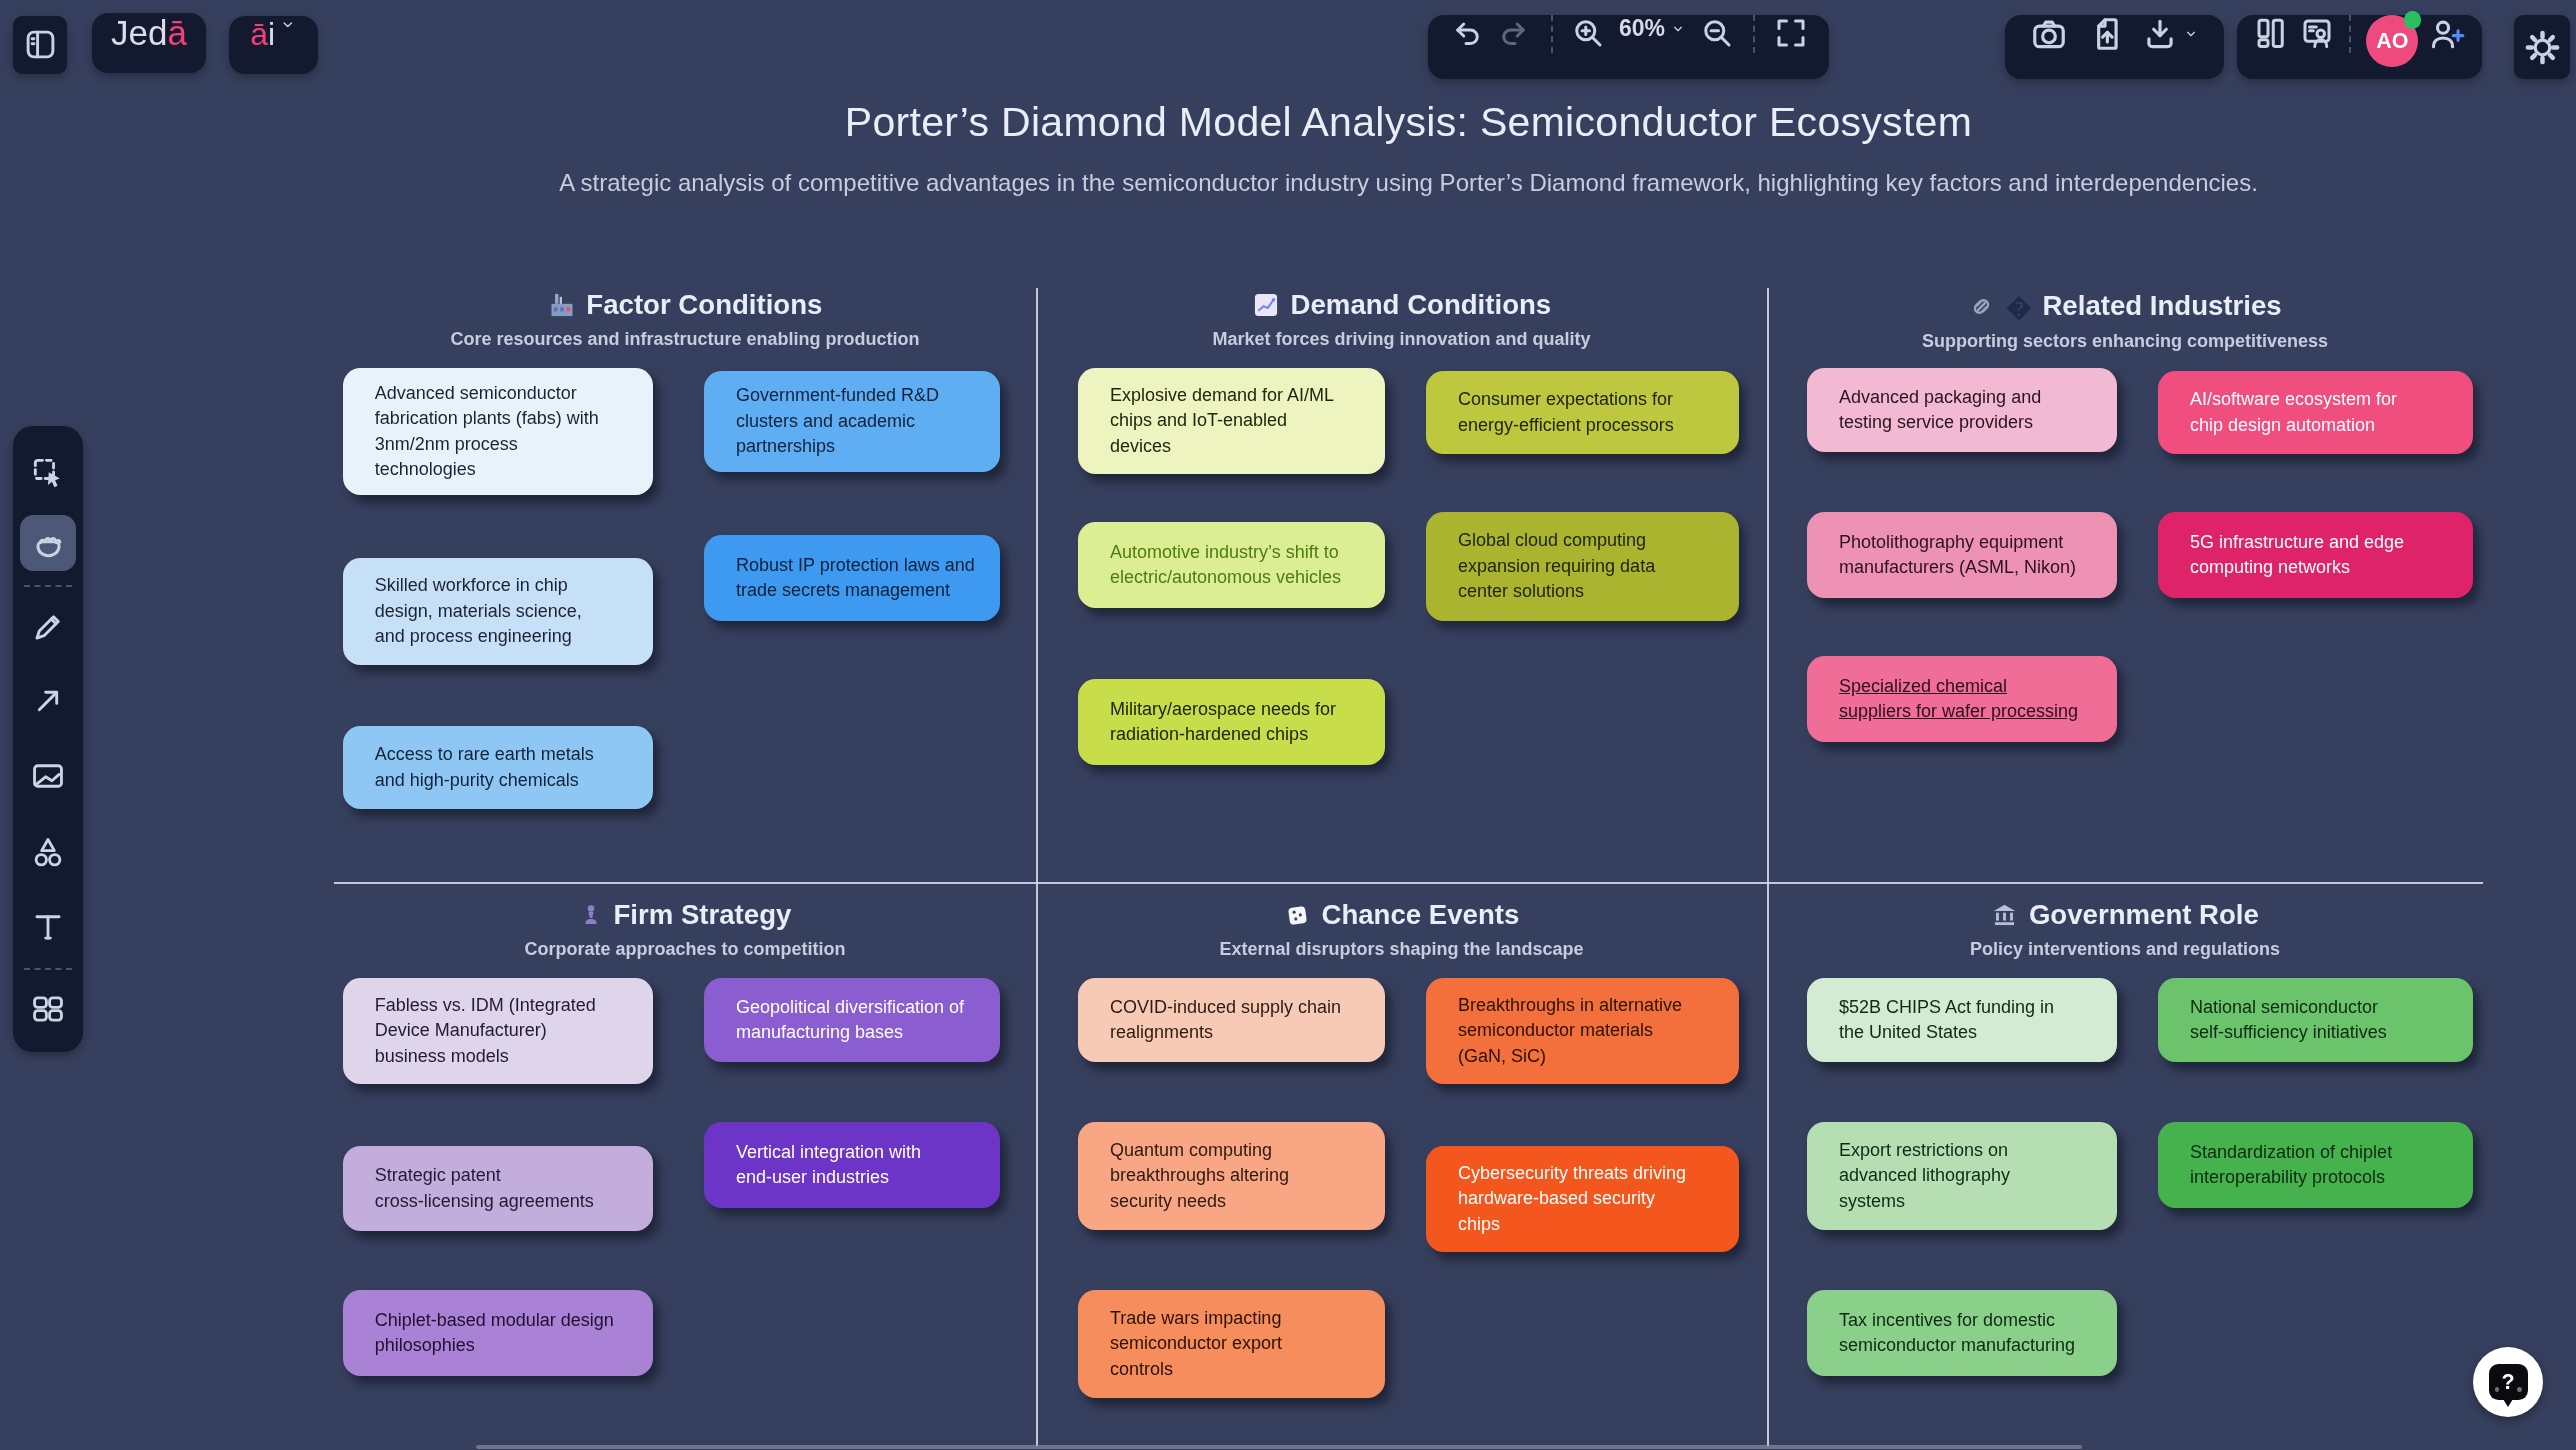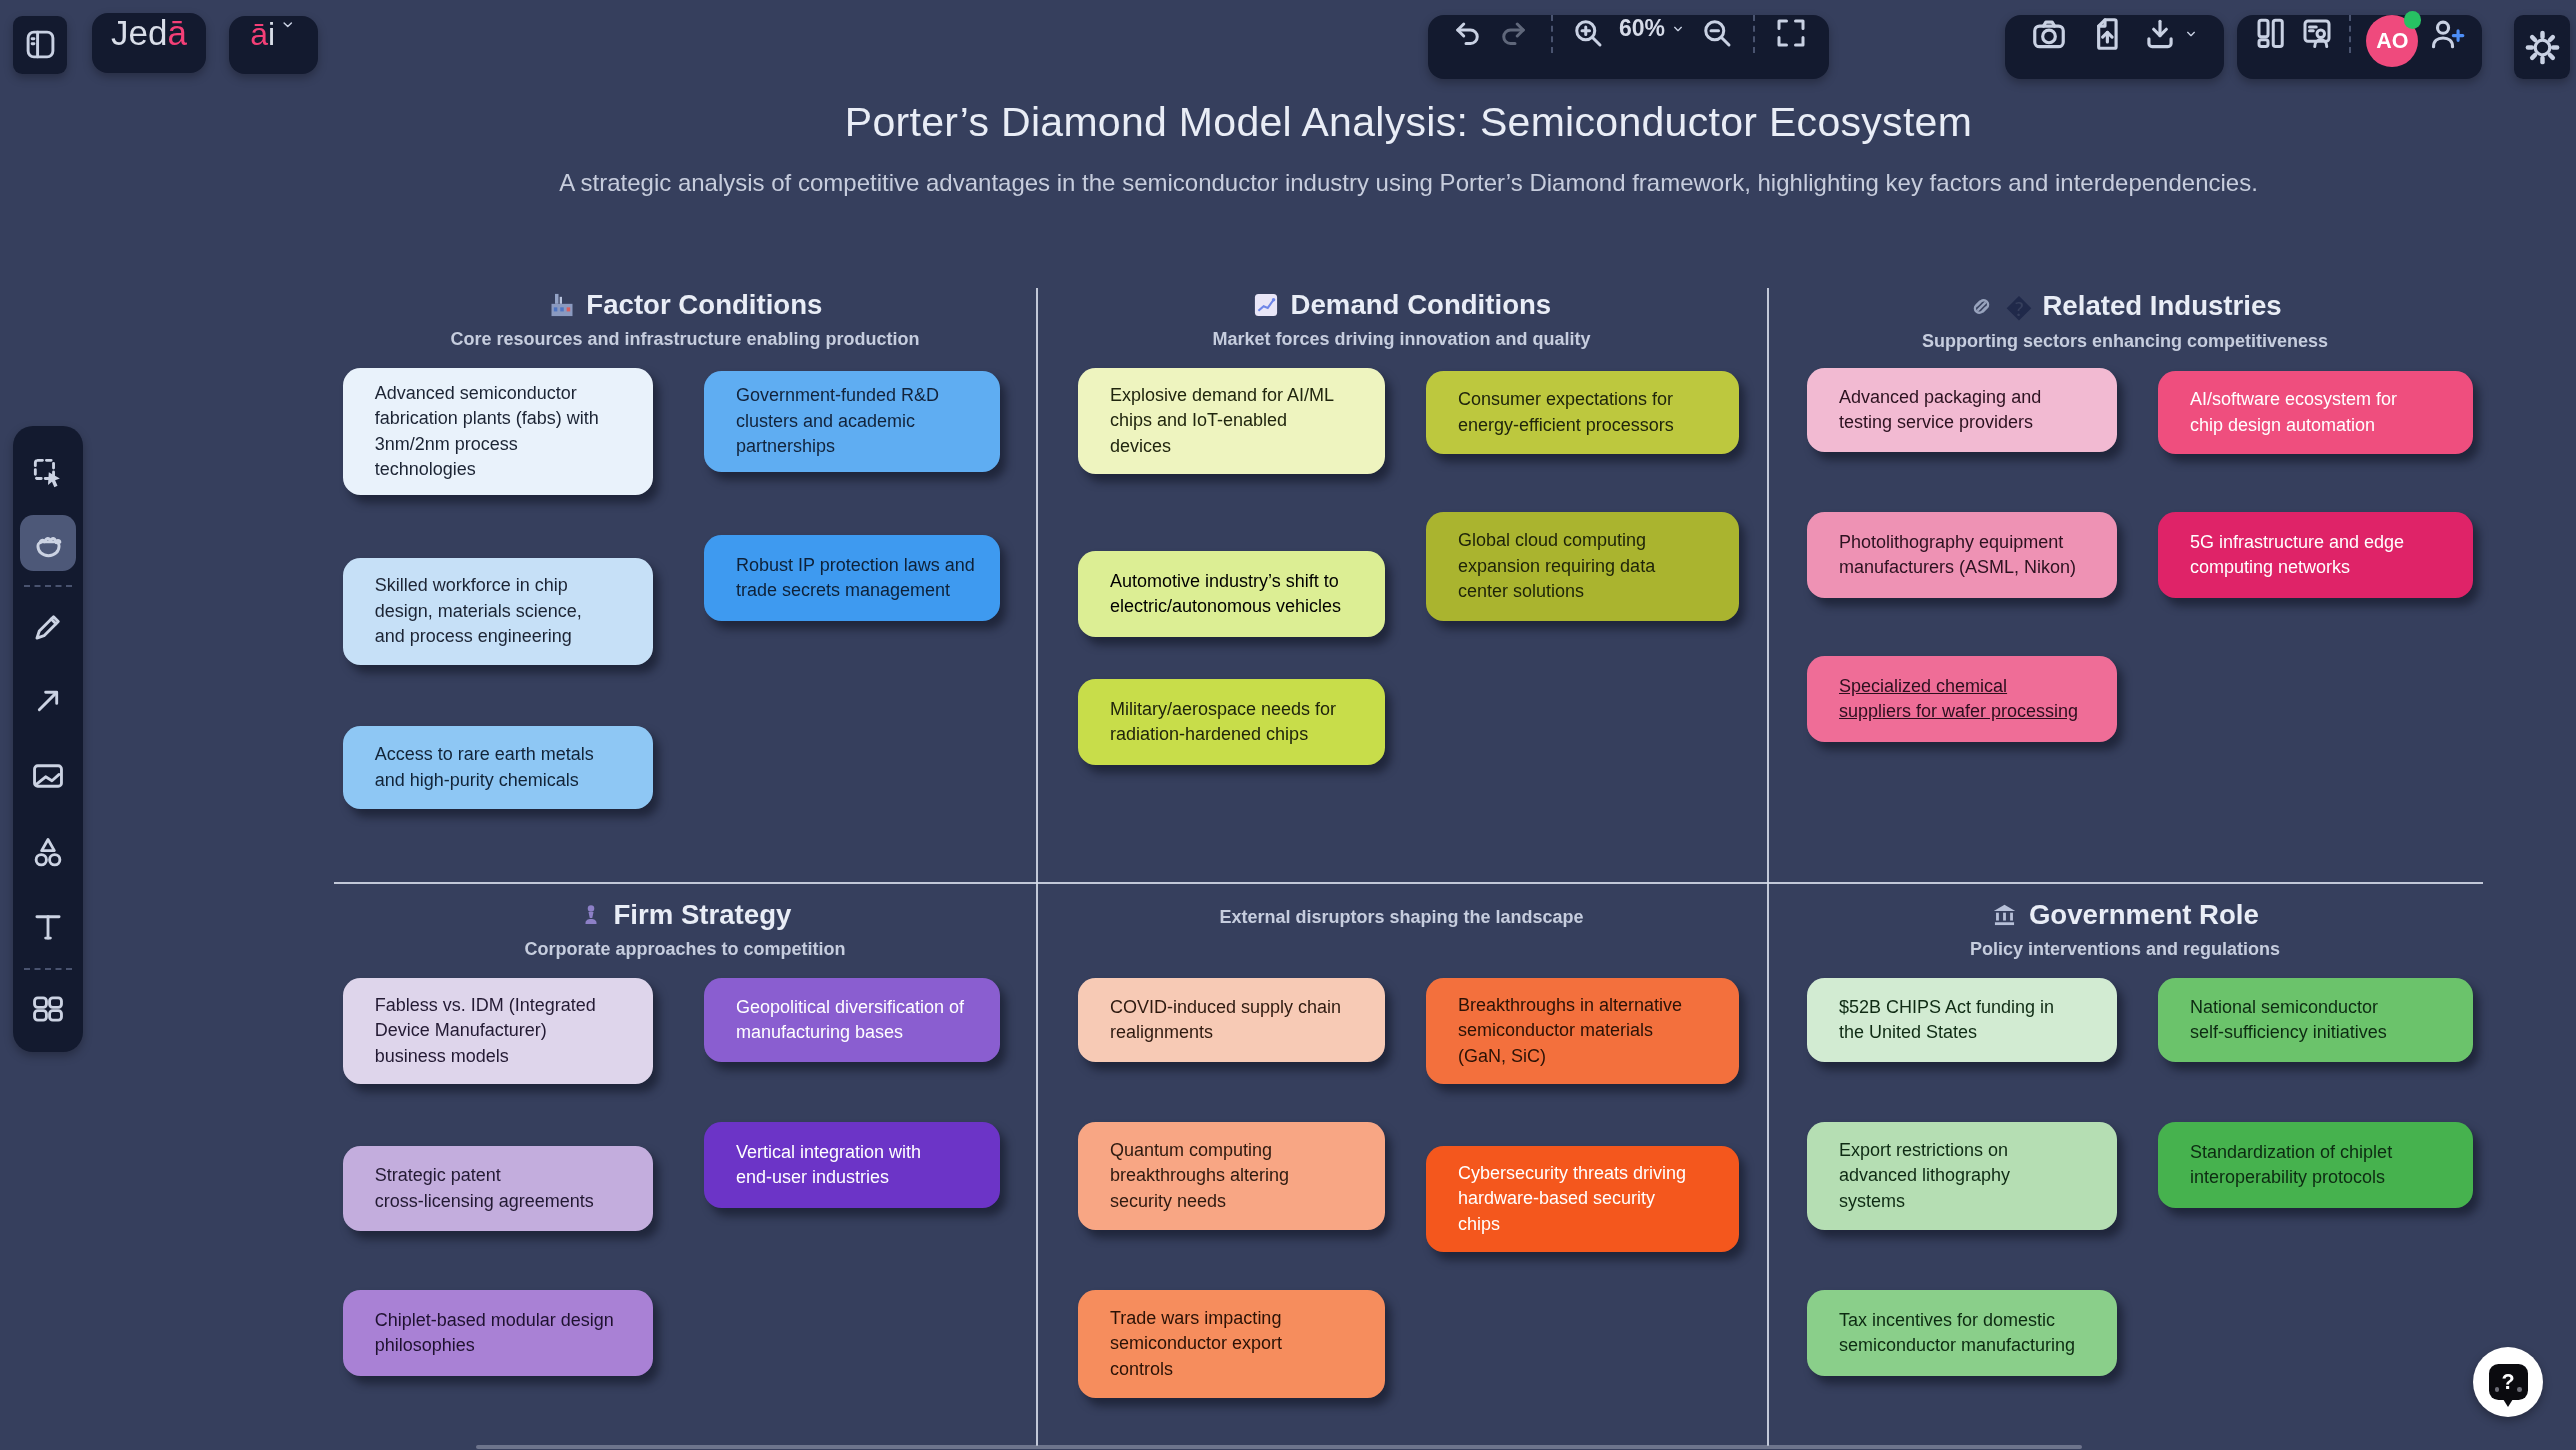--- a/index.html
+++ b/index.html
@@ -347,21 +347,21 @@
       </span>
       <span class="q-title">Demand Conditions</span>
     </div>
     <div class="q-sub">Market forces driving innovation and quality</div>
   </div>
   <div class="note" style="left: 42px; top: 80px; width: 307px; height: 106px; background: rgb(238, 244, 191); color: rgb(33, 38, 15);">Explosive demand for AI/ML
 chips and IoT-enabled
 devices</div>
   <div class="note" style="left: 390px; top: 83px; width: 313px; height: 83px; background: rgb(189, 200, 62); color: rgb(32, 37, 12);">Consumer expectations for
 energy-efficient processors</div>
-  <div class="note" style="left: 42px; top: 263px; width: 307px; height: 86px; background: rgb(220, 238, 148); color: #000000;">Automotive industry’s shift to
+  <div class="note" style="left: 42px; top: 234px; width: 307px; height: 86px; background: rgb(220, 238, 148); color: #4d7c0f;">Automotive industry’s shift to
 electric/autonomous vehicles</div>
   <div class="note" style="left: 390px; top: 224px; width: 313px; height: 109px; background: rgb(170, 180, 47); color: rgb(30, 35, 9);">Global cloud computing
 expansion requiring data
 center solutions</div>
   <div class="note" style="left: 42px; top: 391px; width: 307px; height: 86px; background: rgb(200, 221, 74); color: rgb(32, 37, 12);">Military/aerospace needs for
 radiation-hardened chips</div>
 </div>
 
 <div class="quadrant row-top" style="left:1767px;top:288px;width:716px;height:594px">
   <div class="q-header">
@@ -412,20 +412,31 @@
   <div class="note" style="left: 8.7px; top: 263px; width: 310px; height: 85px; background: rgb(195, 173, 221); color: rgb(35, 26, 51);">Strategic patent
 cross-licensing agreements</div>
   <div class="note" style="left: 370px; top: 239px; width: 296px; height: 86px; background: rgb(108, 52, 199); color: rgb(255, 255, 255);">Vertical integration with
 end-user industries</div>
   <div class="note" style="left: 8.7px; top: 407px; width: 310px; height: 86px; background: rgb(169, 129, 213); color: rgb(31, 18, 48);">Chiplet-based modular design
 philosophies</div>
 </div>
 
 <div class="quadrant row-bottom" style="left:1036px;top:883px;width:731px;height:563px">
   <div class="q-header">
+    <div class="q-title-row">
+      <span class="q-icon">
+        <svg width="27" height="27" viewBox="0 0 48 48">
+            <rect x="9" y="9" width="30" height="30" rx="7" fill="#f5f6fa" transform="rotate(-8 24 24)"></rect>
+            <circle cx="18" cy="18" r="2.8" fill="#3a3f55"></circle>
+            <circle cx="29" cy="23" r="2.8" fill="#3a3f55"></circle>
+            <circle cx="21" cy="30" r="2.8" fill="#3a3f55"></circle>
+          </svg>
+      </span>
+      <span class="q-title">Chance Events</span>
+    </div>
     <div class="q-sub">External disruptors shaping the landscape</div>
   </div>
   <div class="note" style="left: 42px; top: 95px; width: 307px; height: 84px; background: rgb(247, 202, 181); color: rgb(46, 26, 16);">COVID-induced supply chain
 realignments</div>
   <div class="note" style="left: 390px; top: 95px; width: 313px; height: 106px; background: rgb(243, 112, 61); color: rgb(43, 18, 6);">Breakthroughs in alternative
 semiconductor materials
 (GaN, SiC)</div>
   <div class="note" style="left: 42px; top: 239px; width: 307px; height: 108px; background: rgb(248, 166, 132); color: rgb(46, 26, 16);">Quantum computing
 breakthroughs altering
 security needs</div>

